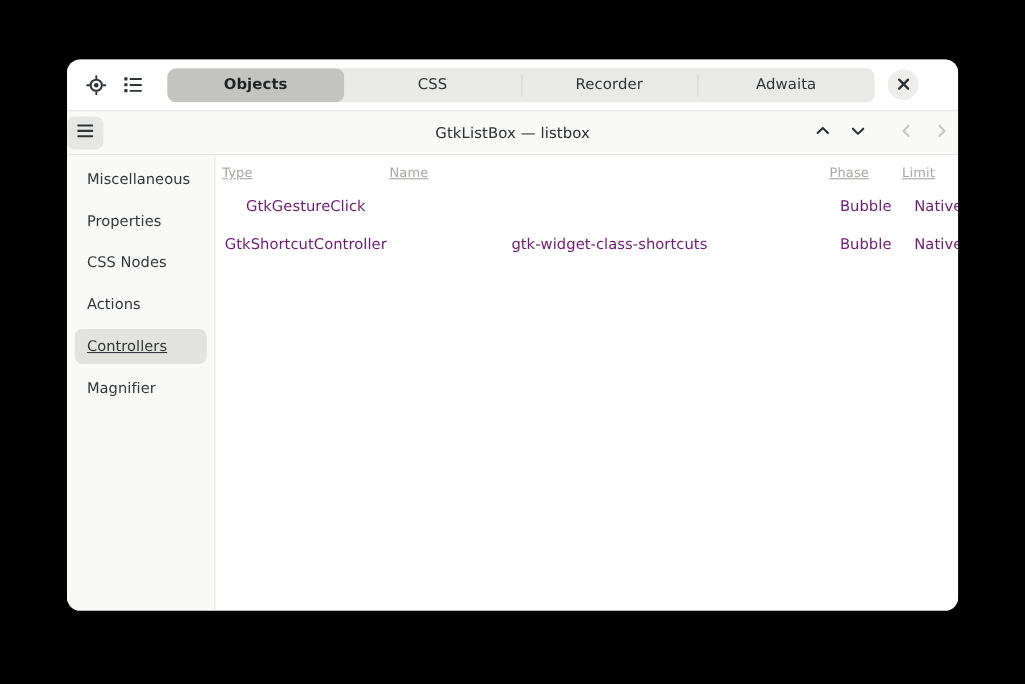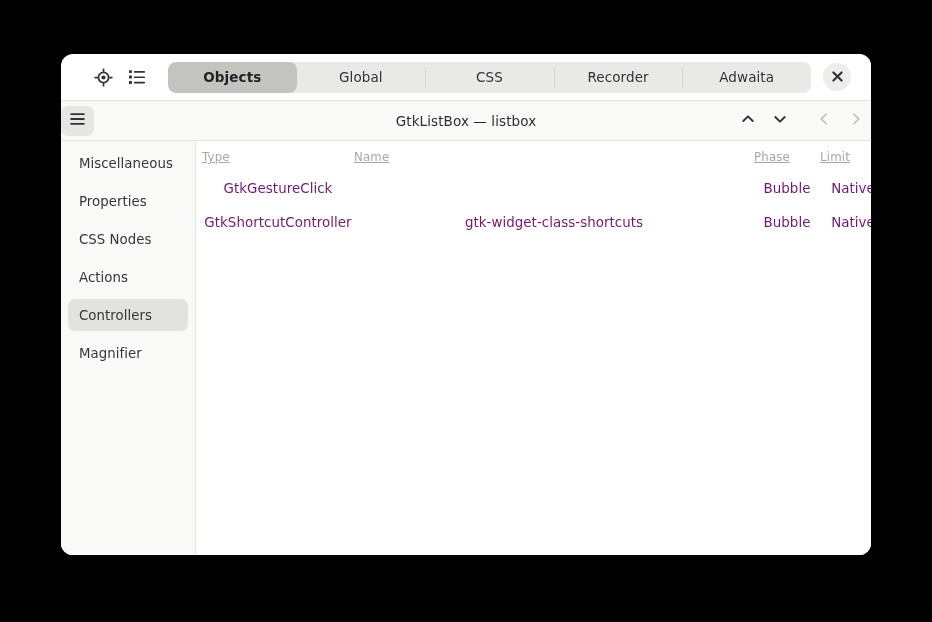--- a/index.html
+++ b/index.html
@@ -36,21 +36,20 @@
 
   
   .headerbar {
     height: 46px;
     min-height: 46px;
     background: #ffffff;
     display: flex;
     align-items: center;
     padding: 0 9px;
     position: relative;
-    margin-left: 16px;
   }
 
   .hb-icon-btn {
     width: 34px;
     height: 34px;
     display: flex;
     align-items: center;
     justify-content: center;
     border-radius: 8px;
     background: transparent;
@@ -195,21 +194,21 @@
     align-items: center;
     padding: 0 11px;
     border-radius: 7px;
     font-size: 13.3px;
     color: #32373a;
     margin-bottom: 6px;
     cursor: pointer;
     white-space: nowrap;
     letter-spacing: 0.05px;
   }
-  .side-item.selected { background: #e2e2df; }
+  .side-item.selected { background: #e2e2df; text-decoration: underline; }
 
   .content {
     flex: 1 1 auto;
     min-width: 0;
     overflow: hidden;
     position: relative;
     background: #ffffff;
   }
 
   .tbl {
@@ -270,21 +269,20 @@
             <rect x="1" y="13.0" width="2.9" height="2.9" rx="0.5" fill="#2e3436"></rect>
             <rect x="5.8" y="3.0" width="11.2" height="1.7" rx="0.7" fill="#2e3436"></rect>
             <rect x="5.8" y="8.4" width="11.2" height="1.7" rx="0.7" fill="#2e3436"></rect>
             <rect x="5.8" y="13.8" width="11.2" height="1.7" rx="0.7" fill="#2e3436"></rect>
           </svg>
         </span>
       </button>
 
       <div class="tabswitcher">
         <button class="tab selected">Objects</button>
-        <button class="tab">Global</button>
         <button class="tab">CSS</button>
         <button class="tab">Recorder</button>
         <button class="tab">Adwaita</button>
       </div>
 
       <button class="close-btn">
         <span>
           <svg width="11" height="11" viewBox="0 0 11 11" aria-hidden="true">
             <path d="M1.4 1.4 L9.6 9.6 M9.6 1.4 L1.4 9.6" stroke="#2e3436" stroke-width="2.1" stroke-linecap="round"></path>
           </svg>

